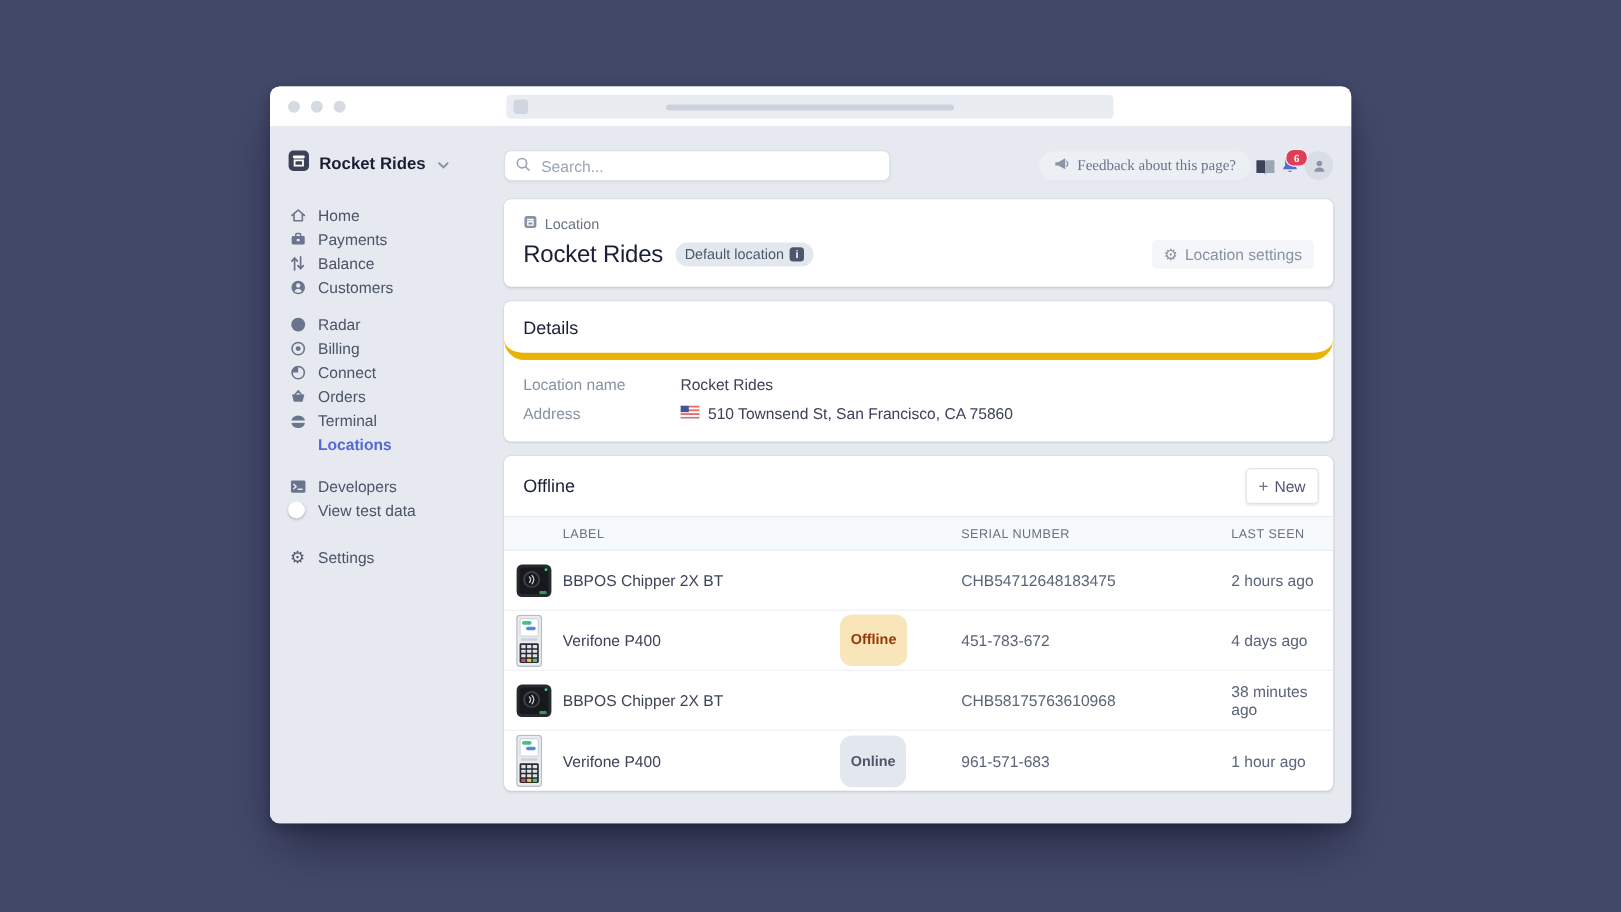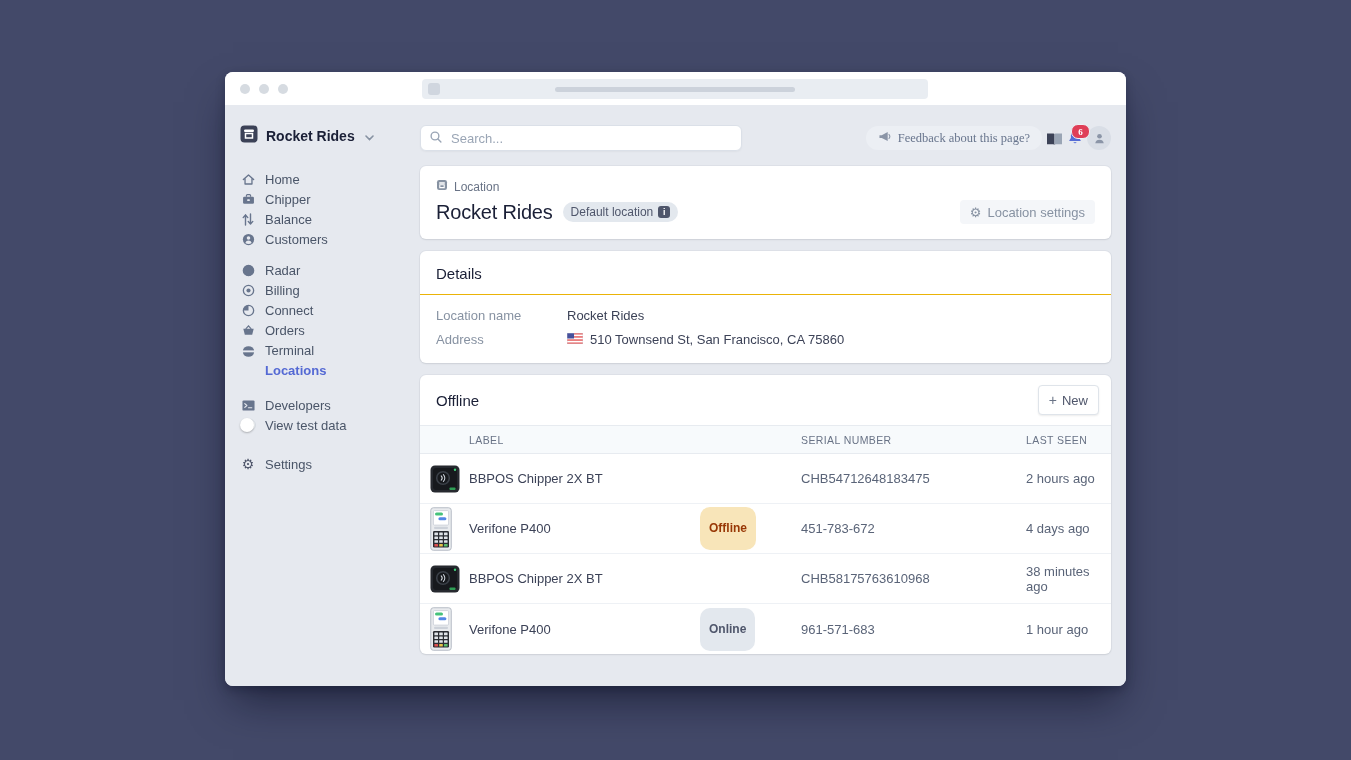--- a/index.html
+++ b/index.html
@@ -58,21 +58,21 @@
   .breadcrumb{display:flex;align-items:center;gap:6px;font-size:12px;color:#697386;}
   .title-row{display:flex;align-items:center;margin-top:6px;}
   .page-title{font-size:20px;color:#1a1f36;font-weight:500;letter-spacing:-.2px;}
   .default-badge{margin-left:10px;background:#e3e8ee;color:#4f566b;font-size:12px;height:20px;border-radius:10px;display:flex;align-items:center;gap:5px;padding:0 8px;}
   .info-chip{width:12px;height:12px;background:#4f566b;color:#fff;border-radius:3px;font-size:9px;font-weight:700;display:flex;align-items:center;justify-content:center;}
   .loc-settings-btn{margin-left:auto;height:24px;background:#f4f6f9;border-radius:4px;color:#8792a2;display:flex;align-items:center;gap:6px;padding:0 10px;font-size:13px;cursor:pointer;}
   .gear-muted{font-size:13px;line-height:1;color:#8792a2;}
 
   .details-card{margin-top:12px;}
   .card-title{padding:14px 16px 12px;font-size:15px;color:#1a1f36;font-weight:500;}
-  .details-card .card-title{border-bottom:1px solid #eab308;}
+  .details-card .card-title{border-bottom:6px solid #eab308;border-radius:17px;}
   .detail-rows{padding:13px 16px 16px;}
   .detail-row{display:flex;align-items:center;font-size:13px;}
   .detail-row + .detail-row{margin-top:9px;}
   .detail-label{width:131px;color:#8792a2;flex:0 0 131px;}
   .detail-value{color:#3c4257;display:flex;align-items:center;gap:7px;}
 
   .readers-card{margin-top:12px;overflow:hidden;}
   .readers-head{display:flex;align-items:center;padding:10px 12px 10px 0;}
   .readers-title{padding:4px 16px;font-size:15px;color:#1a1f36;font-weight:500;}
   .new-btn{margin-left:auto;height:28px;background:#fff;border:1px solid #dfe4ea;border-radius:4px;box-shadow:0 1px 2px rgba(0,0,0,.08);display:flex;align-items:center;gap:5px;padding:0 10px;color:#4f566b;font-size:13px;font-weight:500;cursor:pointer;}
@@ -141,21 +141,21 @@
             <span>Home</span>
           </div>
           <div class="nav-item">
             <span class="nav-icn">
                 <svg width="15" height="15" viewBox="0 0 16 16">
                   <rect x="2.2" y="5" width="11.6" height="7.6" rx="1.3" fill="#68758d"></rect>
                   <path d="M5.8 5 V3.8 a1 1 0 0 1 1-1 h2.4 a1 1 0 0 1 1 1 V5" fill="none" stroke="#68758d" stroke-width="1.3"></path>
                   <rect x="6.6" y="7.6" width="2.8" height="2" rx="0.6" fill="#e6e9ef"></rect>
                 </svg>
               </span>
-            <span>Chipper</span>
+            <span>Payments</span>
           </div>
           <div class="nav-item">
             <span class="nav-icn">
                 <svg width="14" height="15" viewBox="0 0 14 15">
                   <path d="M4.5 13 V3 M4.5 3 L2.2 5.6 M4.5 3 L6.8 5.6" fill="none" stroke="#68758d" stroke-width="1.4" stroke-linecap="round" stroke-linejoin="round"></path>
                   <path d="M9.5 2 V12 M9.5 12 L7.2 9.4 M9.5 12 L11.8 9.4" fill="none" stroke="#68758d" stroke-width="1.4" stroke-linecap="round" stroke-linejoin="round"></path>
                 </svg>
               </span>
             <span>Balance</span>
           </div>

